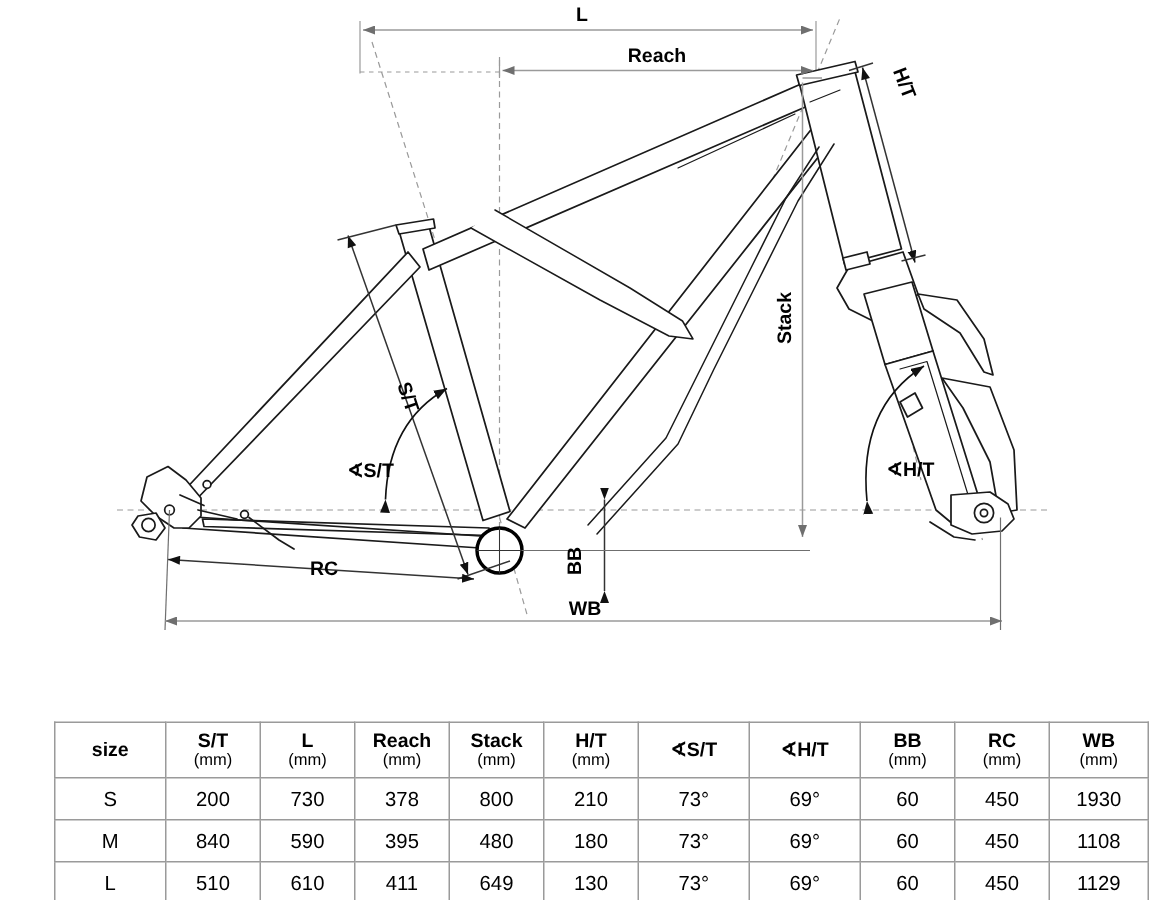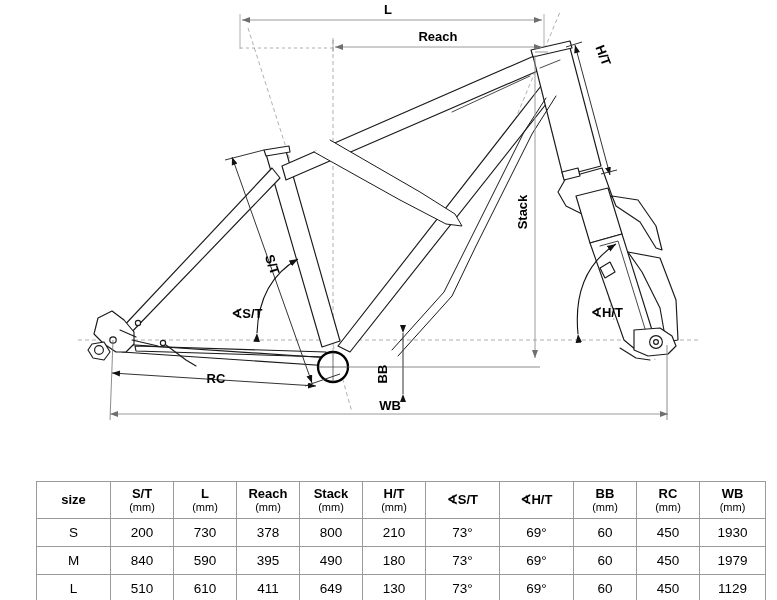--- a/index.html
+++ b/index.html
@@ -319,27 +319,27 @@
         <td>69°</td>
         <td>60</td>
         <td>450</td>
         <td>1930</td>
       </tr>
       <tr>
         <td>M</td>
         <td>840</td>
         <td>590</td>
         <td>395</td>
-        <td>490</td>
+        <td>480</td>
         <td>180</td>
         <td>73°</td>
         <td>69°</td>
         <td>60</td>
         <td>450</td>
-        <td>1979</td>
+        <td>1108</td>
       </tr>
       <tr>
         <td>L</td>
         <td>510</td>
         <td>610</td>
         <td>411</td>
         <td>649</td>
         <td>130</td>
         <td>73°</td>
         <td>69°</td>

